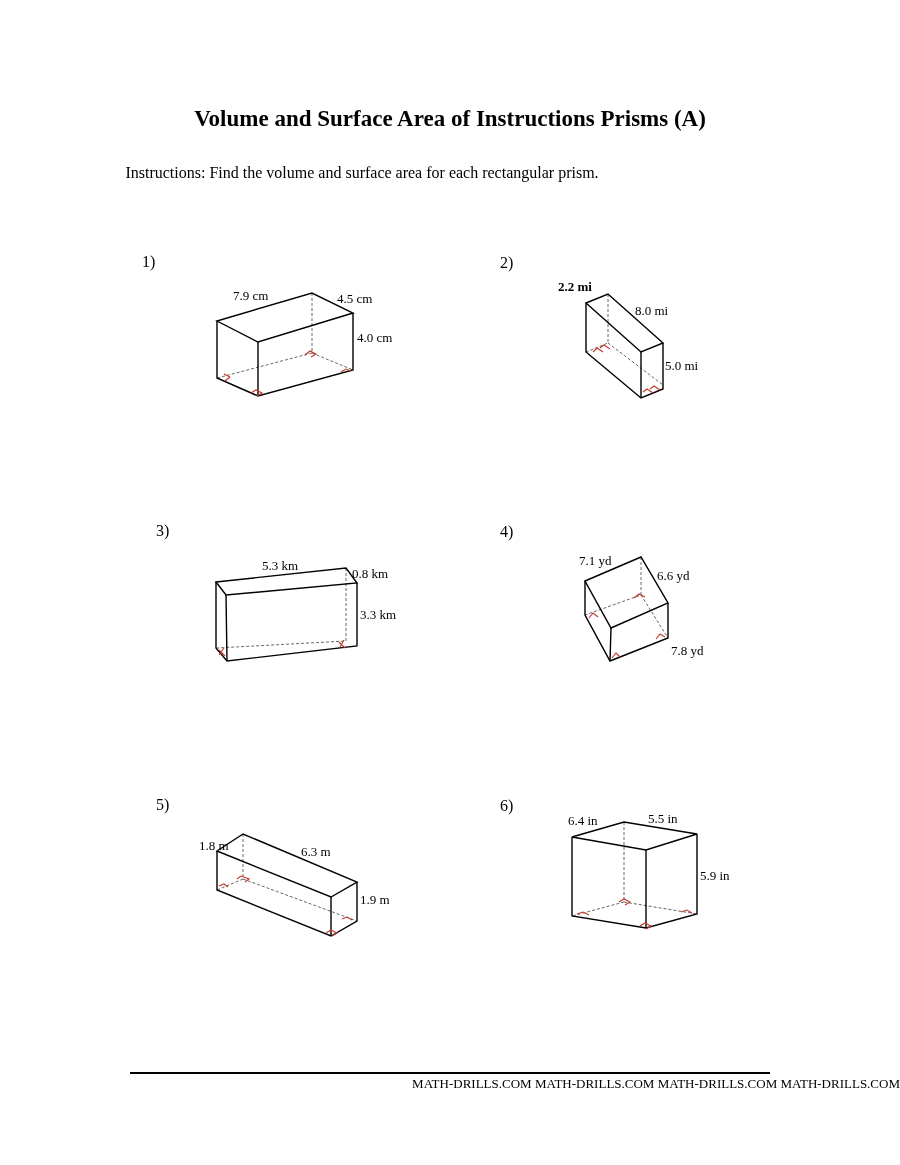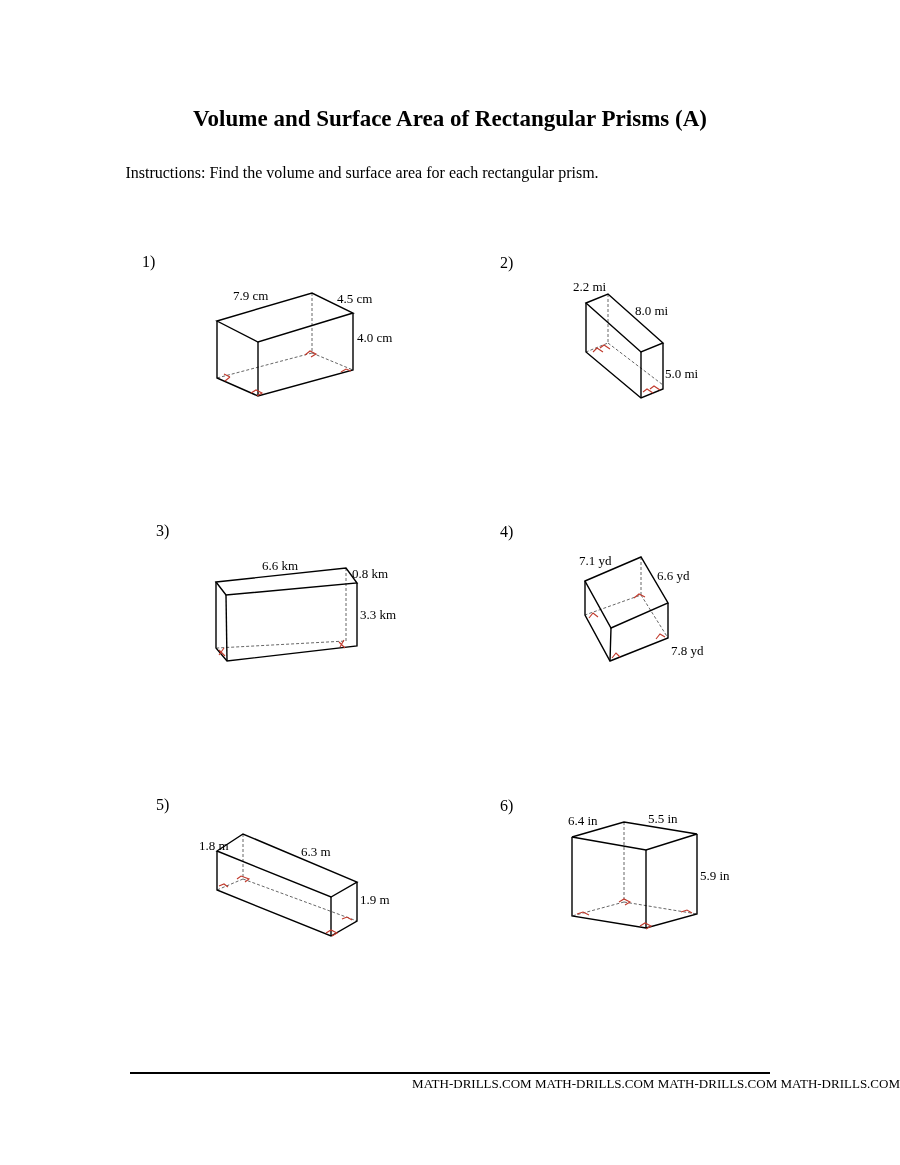--- a/index.html
+++ b/index.html
@@ -14,21 +14,21 @@
     svg.fig { position: absolute; left: 0; top: 0; overflow: visible; }
     .edge { stroke: #000; stroke-width: 1.4; fill: none; }
     .hidden { stroke: #555; stroke-width: 0.9; stroke-dasharray: 3 2; fill: none; }
     .ra { stroke: #c0392b; stroke-width: 1.1; fill: none; }
     .footer-rule { position: absolute; left: 130px; width: 640px; top: 1072px; height: 2px; background: #000; }
     .footer { position: absolute; left: 0; width: 900px; top: 1076px; text-align: right; font-size: 13px; }
   </style>
 </head>
 <body>
 
-<div class="title">Volume and Surface Area of Rectangular Prisms (A)</div>
+<div class="title">Volume and Surface Area of Instructions Prisms (A)</div>
 <div class="instructions">Instructions: Find the volume and surface area for each rectangular prism.</div>
 
 <div>
   <div class="num" style="left:142px;top:253px;">1)</div>
   <svg class="fig" width="900" height="1165">
     <polyline class="hidden" points="312,293 312,353 217,378"></polyline>
     <line class="hidden" x1="312" y1="353" x2="353" y2="370"></line>
     <polygon class="edge" points="217,321 312,293 353,313 258,342"></polygon>
     <polyline class="edge" points="217,321 217,378 258,396 353,370 353,313"></polyline>
     <line class="edge" x1="258" y1="342" x2="258" y2="396"></line>
@@ -48,36 +48,36 @@
     <polyline class="hidden" points="608,294 608,343 586,352"></polyline>
     <line class="hidden" x1="608" y1="343" x2="663" y2="385"></line>
     <polygon class="edge" points="586,303 608,294 663,343 641,352"></polygon>
     <polyline class="edge" points="586,303 586,352 641,398 663,389 663,343"></polyline>
     <line class="edge" x1="641" y1="352" x2="641" y2="398"></line>
     <path class="ra" d="M593,352 L597,348 L603,352"></path>
     <path class="ra" d="M600,348 L604,345 L610,349"></path>
     <path class="ra" d="M643,392 L647,389 L653,393"></path>
     <path class="ra" d="M650,389 L654,386 L660,390"></path>
   </svg>
-  <div class="lbl" style="left:573px;top:279px;">2.2 mi</div>
+  <div class="lbl" style="left:558px;top:279px;font-weight:bold;">2.2 mi</div>
   <div class="lbl" style="left:635px;top:303px;">8.0 mi</div>
-  <div class="lbl" style="left:665px;top:358px;margin-top:8px;">5.0 mi</div>
+  <div class="lbl" style="left:665px;top:358px;">5.0 mi</div>
 </div>
 
 <div>
   <div class="num" style="left:156px;top:522px;">3)</div>
   <svg class="fig" width="900" height="1165">
     <polyline class="hidden" points="346,568 346,641 217,648"></polyline>
     <polygon class="edge" points="216,582 346,568 357,583 226,595"></polygon>
     <polyline class="edge" points="216,582 216,648 227,661 357,646 357,583"></polyline>
     <line class="edge" x1="226" y1="595" x2="227" y2="661"></line>
     <path class="ra" d="M219,650 L225,656 M224,648 L219,655"></path>
     <path class="ra" d="M339,642 L345,648 M344,640 L340,647"></path>
   </svg>
-  <div class="lbl" style="left:262px;top:558px;">6.6 km</div>
+  <div class="lbl" style="left:262px;top:558px;">5.3 km</div>
   <div class="lbl" style="left:352px;top:566px;">0.8 km</div>
   <div class="lbl" style="left:360px;top:607px;">3.3 km</div>
 </div>
 
 <div>
   <div class="num" style="left:500px;top:523px;">4)</div>
   <svg class="fig" width="900" height="1165">
     <polyline class="hidden" points="641,557 641,595 585,615"></polyline>
     <line class="hidden" x1="641" y1="595" x2="668" y2="638"></line>
     <polygon class="edge" points="585,581 641,557 668,603 611,628"></polygon>

